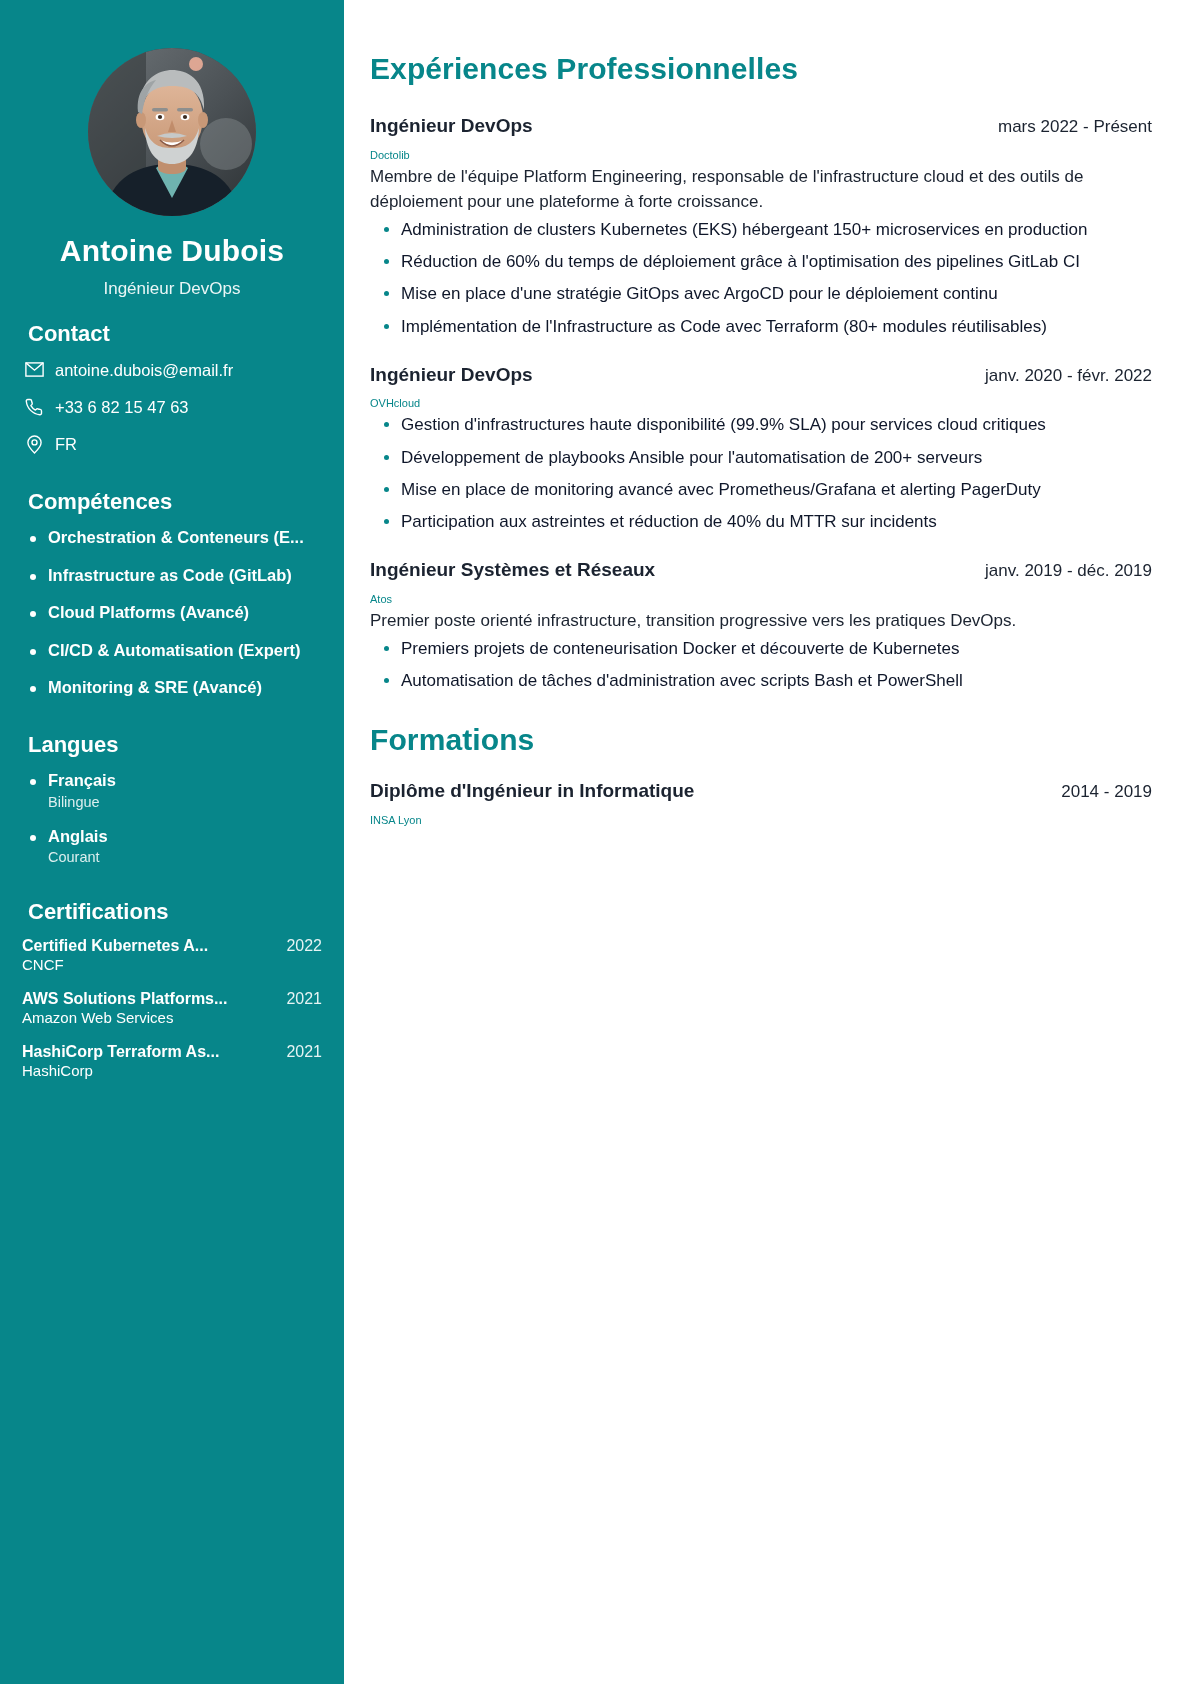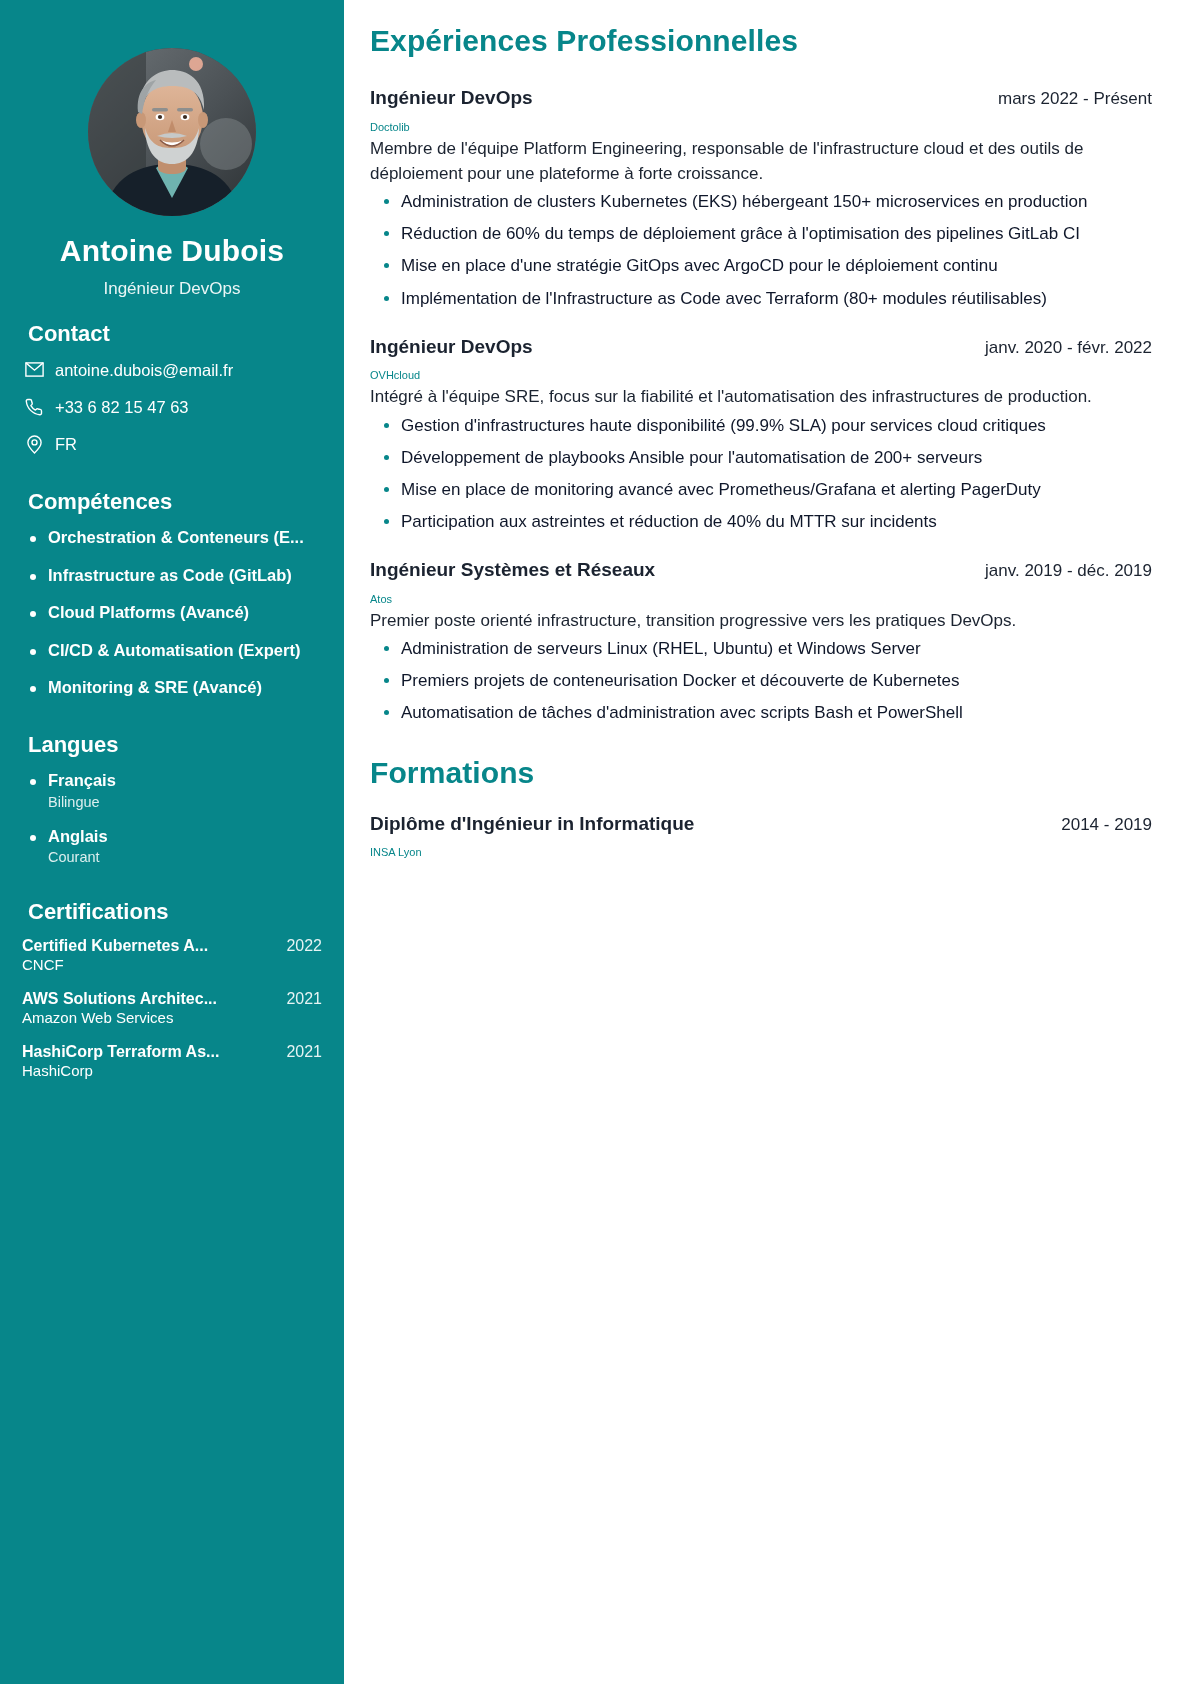--- a/index.html
+++ b/index.html
@@ -156,21 +156,21 @@
   }
   .cert-issuer {
     font-size: 15px;
     color: #ffffff;
     margin-top: 1px;
   }
 
   
   .main {
     flex: 1 1 auto;
-    padding: 24px 38px 40px 26px;
+    padding: 52px 38px 40px 26px;
     background: #ffffff;
     min-width: 0;
   }
   .sect-title {
     font-size: 30px;
     font-weight: bold;
     color: #07868A;
     letter-spacing: 0.1px;
     margin-bottom: 28px;
   }
@@ -349,21 +349,21 @@
     <div>
       <div class="cert-item">
         <div class="cert-row">
           <span class="cert-name">Certified Kubernetes A...</span>
           <span class="cert-year">2022</span>
         </div>
         <div class="cert-issuer">CNCF</div>
       </div>
       <div class="cert-item">
         <div class="cert-row">
-          <span class="cert-name">AWS Solutions Architec...</span>
+          <span class="cert-name">AWS Solutions Platforms...</span>
           <span class="cert-year">2021</span>
         </div>
         <div class="cert-issuer">Amazon Web Services</div>
       </div>
       <div class="cert-item">
         <div class="cert-row">
           <span class="cert-name">HashiCorp Terraform As...</span>
           <span class="cert-year">2021</span>
         </div>
         <div class="cert-issuer">HashiCorp</div>
@@ -389,38 +389,36 @@
         <li class="point">Implémentation de l'Infrastructure as Code avec Terraform (80+ modules réutilisables)</li>
       </ul>
     </section>
 
     <section class="entry">
       <div class="entry-head">
         <div class="entry-role">Ingénieur DevOps</div>
         <div class="entry-dates">janv. 2020 - févr. 2022</div>
       </div>
       <div class="entry-org">OVHcloud</div>
-      <div class="entry-desc">Intégré à l'équipe SRE, focus sur la fiabilité et l'automatisation des infrastructures de production.</div>
       <ul class="entry-points">
         <li class="point">Gestion d'infrastructures haute disponibilité (99.9% SLA) pour services cloud critiques</li>
         <li class="point">Développement de playbooks Ansible pour l'automatisation de 200+ serveurs</li>
         <li class="point">Mise en place de monitoring avancé avec Prometheus/Grafana et alerting PagerDuty</li>
         <li class="point">Participation aux astreintes et réduction de 40% du MTTR sur incidents</li>
       </ul>
     </section>
 
     <section class="entry">
       <div class="entry-head">
         <div class="entry-role">Ingénieur Systèmes et Réseaux</div>
         <div class="entry-dates">janv. 2019 - déc. 2019</div>
       </div>
       <div class="entry-org">Atos</div>
       <div class="entry-desc">Premier poste orienté infrastructure, transition progressive vers les pratiques DevOps.</div>
       <ul class="entry-points">
-        <li class="point">Administration de serveurs Linux (RHEL, Ubuntu) et Windows Server</li>
         <li class="point">Premiers projets de conteneurisation Docker et découverte de Kubernetes</li>
         <li class="point">Automatisation de tâches d'administration avec scripts Bash et PowerShell</li>
       </ul>
     </section>
 
     <h1 class="sect-title second">Formations</h1>
 
     <section class="entry">
       <div class="entry-head">
         <div class="entry-role">Diplôme d'Ingénieur in Informatique</div>

